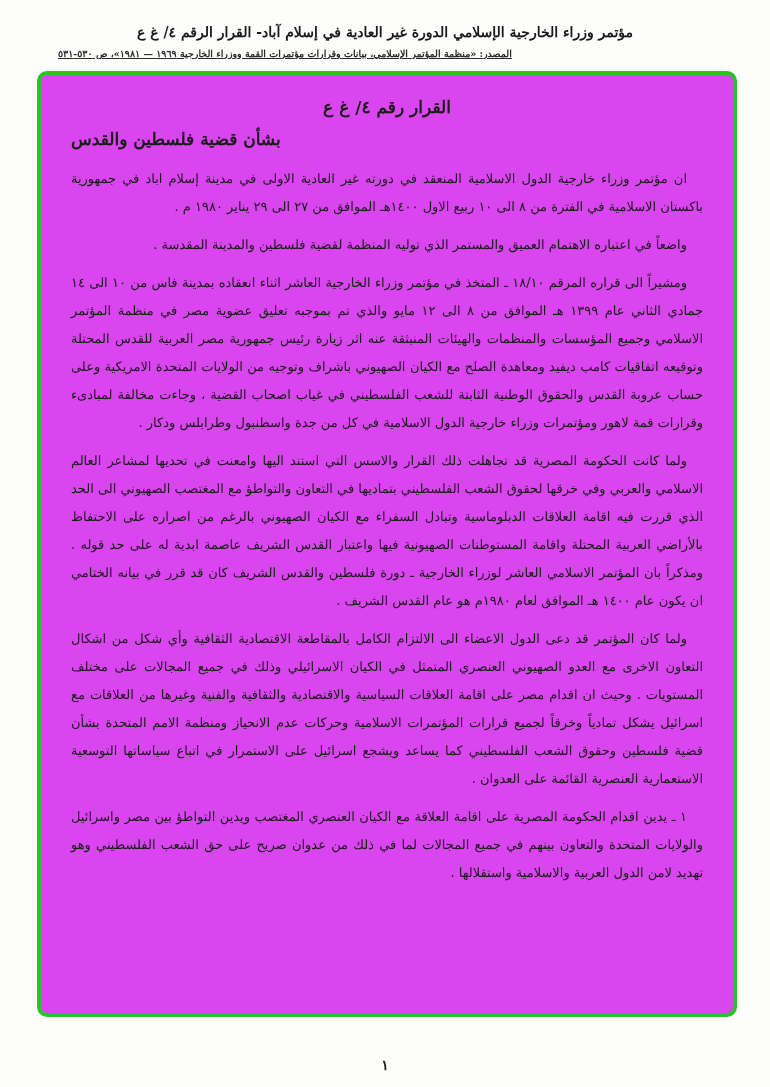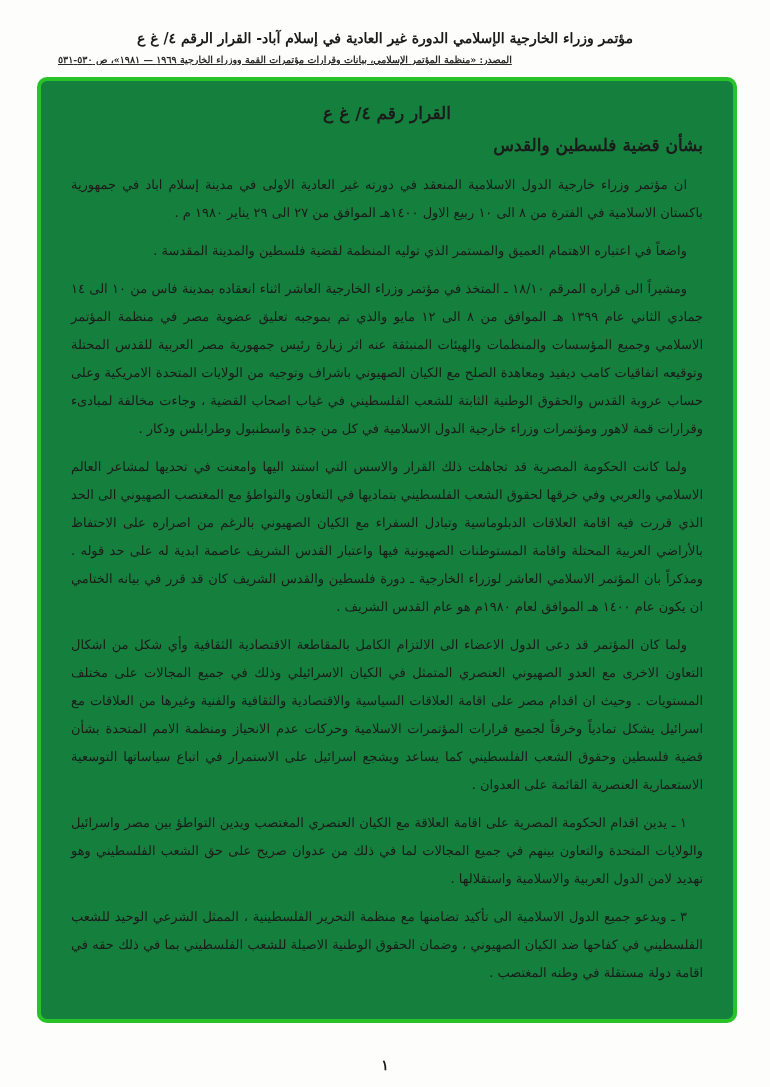--- a/index.html
+++ b/index.html
@@ -11,21 +11,21 @@
     color: #1b1b1b;
     font-family: "DejaVu Serif", "Liberation Serif", serif;
     direction: rtl;
   }
   .page {
     position: relative;
     width: 770px;
     height: 1087px;
     overflow: hidden;
   }
-  .hdr { padding-top: 28px; }
+  .hdr { padding-top: 22px; }
   .hdr-title {
     font-size: 14px;
     font-weight: bold;
     text-align: center;
     padding: 0 78px;
     line-height: 1.55;
     letter-spacing: 0.2px;
   }
   .hdr-source {
     font-size: 9.5px;
@@ -38,30 +38,30 @@
     overflow: hidden;
     text-decoration: underline;
   }
   .frame {
     margin: 12px 33px 0 37px;
     border: 4px solid #c2410c;
     border-radius: 10px;
     padding: 20px 30px 10px 30px;
     height: 946px;
     overflow: hidden;
-    background: #15803d;
+    background: #d946ef;
   }
   .res-title {
     text-align: center;
     font-size: 17px;
     font-weight: 600;
     margin: 2px 0 12px 0;
   }
   .res-subject {
-    text-align: right;
+    text-align: left;
     font-size: 17px;
     font-weight: bold;
     margin: 0 0 16px 0;
   }
   .para {
     font-size: 13px;
     line-height: 28px;
     text-align: justify;
     margin: 0 0 10px 0;
     text-indent: 16px;
@@ -90,19 +90,18 @@
   <div class="frame" style="border-color: rgb(40, 195, 40);">
     <div class="res-title">القرار رقم ٤/ غ ع</div>
     <div class="res-subject">بشأن قضية فلسطين والقدس</div>
     <div>
         <p class="para">ان مؤتمر وزراء خارجية الدول الاسلامية المنعقد في دورته غير العادية الاولى في مدينة إسلام اباد في جمهورية باكستان الاسلامية في الفترة من ٨ الى ١٠ ربيع الاول ١٤٠٠هـ الموافق من ٢٧ الى ٢٩ يناير ١٩٨٠ م .</p>
         <p class="para"><b>واضعاً </b>في اعتباره الاهتمام العميق والمستمر الذي توليه المنظمة لقضية فلسطين والمدينة المقدسة .</p>
         <p class="para"><b>ومشيراً </b>الى قراره المرقم ١٨/١٠ ـ المتخذ في مؤتمر وزراء الخارجية العاشر اثناء انعقاده بمدينة فاس من ١٠ الى ١٤ جمادي الثاني عام ١٣٩٩ هـ الموافق من ٨ الى ١٢ مايو والذي تم بموجبه تعليق عضوية مصر في منظمة المؤتمر الاسلامي وجميع المؤسسات والمنظمات والهيئات المنبثقة عنه اثر زيارة رئيس جمهورية مصر العربية للقدس المحتلة وتوقيعه اتفاقيات كامب ديفيد ومعاهدة الصلح مع الكيان الصهيوني باشراف وتوجيه من الولايات المتحدة الامريكية وعلى حساب عروبة القدس والحقوق الوطنية الثابتة للشعب الفلسطيني في غياب اصحاب القضية ، وجاءت مخالفة لمبادىء وقرارات قمة لاهور ومؤتمرات وزراء خارجية الدول الاسلامية في كل من جدة واسطنبول وطرابلس ودكار .</p>
         <p class="para"><b>ولما كانت </b>الحكومة المصرية قد تجاهلت ذلك القرار والاسس التي استند اليها وامعنت في تحديها لمشاعر العالم الاسلامي والعربي وفي خرقها لحقوق الشعب الفلسطيني بتماديها في التعاون والتواطؤ مع المغتصب الصهيوني الى الحد الذي قررت فيه اقامة العلاقات الدبلوماسية وتبادل السفراء مع الكيان الصهيوني بالرغم من اصراره على الاحتفاظ بالأراضي العربية المحتلة واقامة المستوطنات الصهيونية فيها واعتبار القدس الشريف عاصمة ابدية له على حد قوله . ومذكراً بان المؤتمر الاسلامي العاشر لوزراء الخارجية ـ دورة فلسطين والقدس الشريف كان قد قرر في بيانه الختامي ان يكون عام ١٤٠٠ هـ الموافق لعام ١٩٨٠م هو عام القدس الشريف .</p>
         <p class="para"><b>ولما كان </b>المؤتمر قد دعى الدول الاعضاء الى الالتزام الكامل بالمقاطعة الاقتصادية الثقافية وأي شكل من اشكال التعاون الاخرى مع العدو الصهيوني العنصري المتمثل في الكيان الاسرائيلي وذلك في جميع المجالات على مختلف المستويات . وحيث ان اقدام مصر على اقامة العلاقات السياسية والاقتصادية والثقافية والفنية وغيرها من العلاقات مع اسرائيل يشكل تمادياً وخرقاً لجميع قرارات المؤتمرات الاسلامية وحركات عدم الانحياز ومنظمة الامم المتحدة بشأن قضية فلسطين وحقوق الشعب الفلسطيني كما يساعد ويشجع اسرائيل على الاستمرار في اتباع سياساتها التوسعية الاستعمارية العنصرية القائمة على العدوان .</p>
         <p class="para">١ ـ يدين اقدام الحكومة المصرية على اقامة العلاقة مع الكيان العنصري المغتصب ويدين التواطؤ بين مصر واسرائيل والولايات المتحدة والتعاون بينهم في جميع المجالات لما في ذلك من عدوان صريح على حق الشعب الفلسطيني وهو تهديد لامن الدول العربية والاسلامية واستقلالها .</p>
-        <p class="para">٣ ـ ويدعو جميع الدول الاسلامية الى تأكيد تضامنها مع منظمة التحرير الفلسطينية ، الممثل الشرعي الوحيد للشعب الفلسطيني في كفاحها ضد الكيان الصهيوني ، وضمان الحقوق الوطنية الاصيلة للشعب الفلسطيني بما في ذلك حقه في اقامة دولة مستقلة في وطنه المغتصب .</p>
       </div>
   </div>
 
   <div class="pagenum">١</div>
 
 </div>
 
 </body></html>

